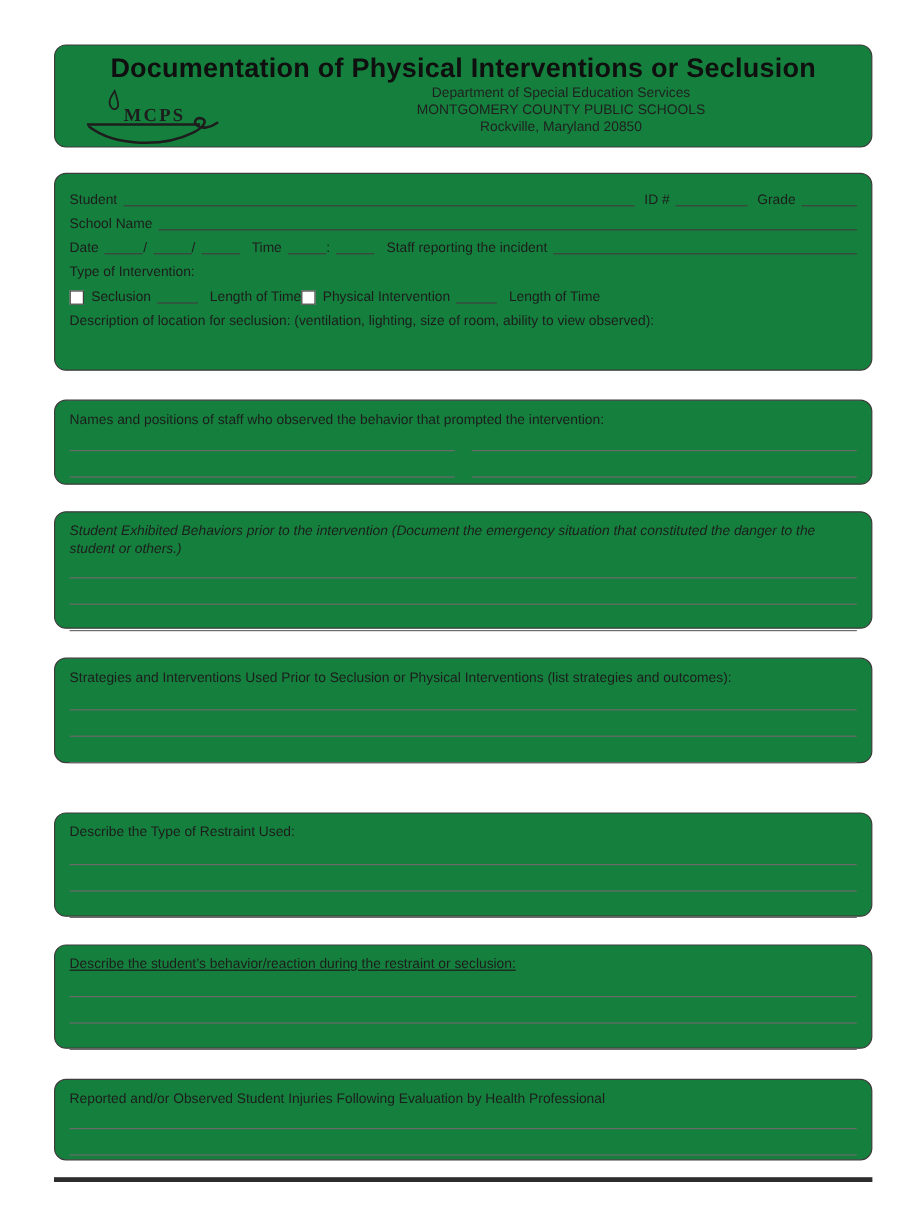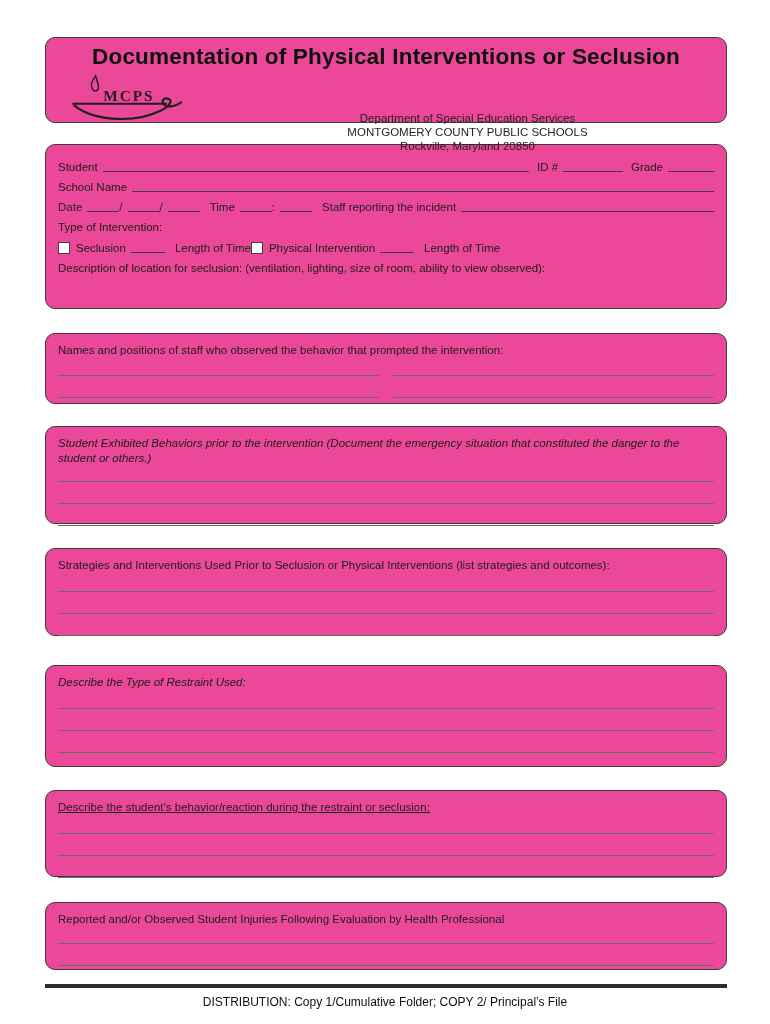--- a/index.html
+++ b/index.html
@@ -1,26 +1,26 @@
 <!DOCTYPE html>
 <html><head>
 <meta charset="utf-8">
 <style>
   html,body{margin:0;padding:0;background:#ffffff;}
   .page{position:relative;width:770px;height:1024px;background:#fff;
         font-family:"Liberation Sans",sans-serif;color:#1c1c1c;overflow:hidden;}
   .box{margin-left:45px;margin-right:43px;border:1.7px solid #3c3c3c;
-       border-radius:10px;box-sizing:border-box;background:#ec4899;}
+       border-radius:10px;box-sizing:border-box;background:#15803d;}
 
   
   .header-box{margin-top:37px;height:86px;padding:4px 10px 0;}
   .form-title{margin:2px 0 1px;text-align:center;font-size:22.5px;font-weight:bold;color:#0f0f0f;letter-spacing:0.2px;}
   .header-row{display:flex;align-items:flex-start;}
   .logo-wrap{width:155px;padding-left:8px;margin-top:1px;}
-  .org{flex:1;text-align:center;font-size:11.5px;line-height:14px;color:#1f1f1f;margin-top:40px;}
+  .org{flex:1;text-align:center;font-size:11.5px;line-height:14px;color:#1f1f1f;}
   .meta{width:155px;text-align:right;font-size:11.5px;line-height:14px;font-weight:bold;color:#0f0f0f;padding-right:4px;}
 
   
   .student-box{margin-top:21px;height:165px;padding:10px 12px 0;font-size:11.5px;}
   .frow{display:flex;align-items:flex-end;height:20px;white-space:nowrap;}
   .frow.tall{height:21px;}
   .lbl{line-height:15px;}
   .ml8{margin-left:8px;text-align:right;} .ml10{margin-left:10px;} .ml12{margin-left:12px;} .ml14{margin-left:14px;}
   .ln{display:inline-block;height:0;border-bottom:1.1px solid #3f3f3f;margin:0 0 3px 5px;}
   .ln.flex{flex:1 1 auto;}
@@ -32,21 +32,21 @@
   .sec{font-size:11.5px;line-height:14.5px;padding:9px 12px 0;color:#1c1c1c;}
   .rule{height:0;border-bottom:1px solid #6a6a6a;margin-top:21px;}
   .rule.first{margin-top:18px;}
   .rulerow{display:flex;gap:14px;margin-top:17px;}
   .rulerow + .rulerow{margin-top:21px;}
   .rulerow .rule{flex:1;margin-top:0;}
   .sec1{margin-top:24px;height:71px;}
   .sec2{margin-top:22px;height:98px;font-style:italic;}
   .sec2 .rule.first{margin-top:16px;}
   .sec3{margin-top:24px;height:88px;}
-  .sec4{margin-top:29px;height:102px;font-style:italic;}
+  .sec4{margin-top:41px;height:87px;}
   .sec5{margin-top:23px;height:87px;text-decoration:underline;}
   .sec6{margin-top:25px;height:68px;}
   .sec6 .rule.first{margin-top:16px;}
 
   
   .foot-line{margin:14px 43px 0 45px;height:4px;background:#2d2d2d;}
   .foot-text{margin-top:7px;text-align:center;font-size:12px;color:#0f0f0f;}
 </style>
 </head>
 <body>
@@ -157,15 +157,14 @@
     <div class="rule"></div>
   </div>
 
   <div class="box sec sec6">
     <div>Reported and/or Observed Student Injuries Following Evaluation by Health Professional</div>
     <div class="rule first"></div>
     <div class="rule"></div>
   </div>
 
   <div class="foot-line"></div>
-  <div class="foot-text">DISTRIBUTION: Copy 1/Cumulative Folder; COPY 2/ Principal’s File</div>
 
 </div>
 
 </body></html>

